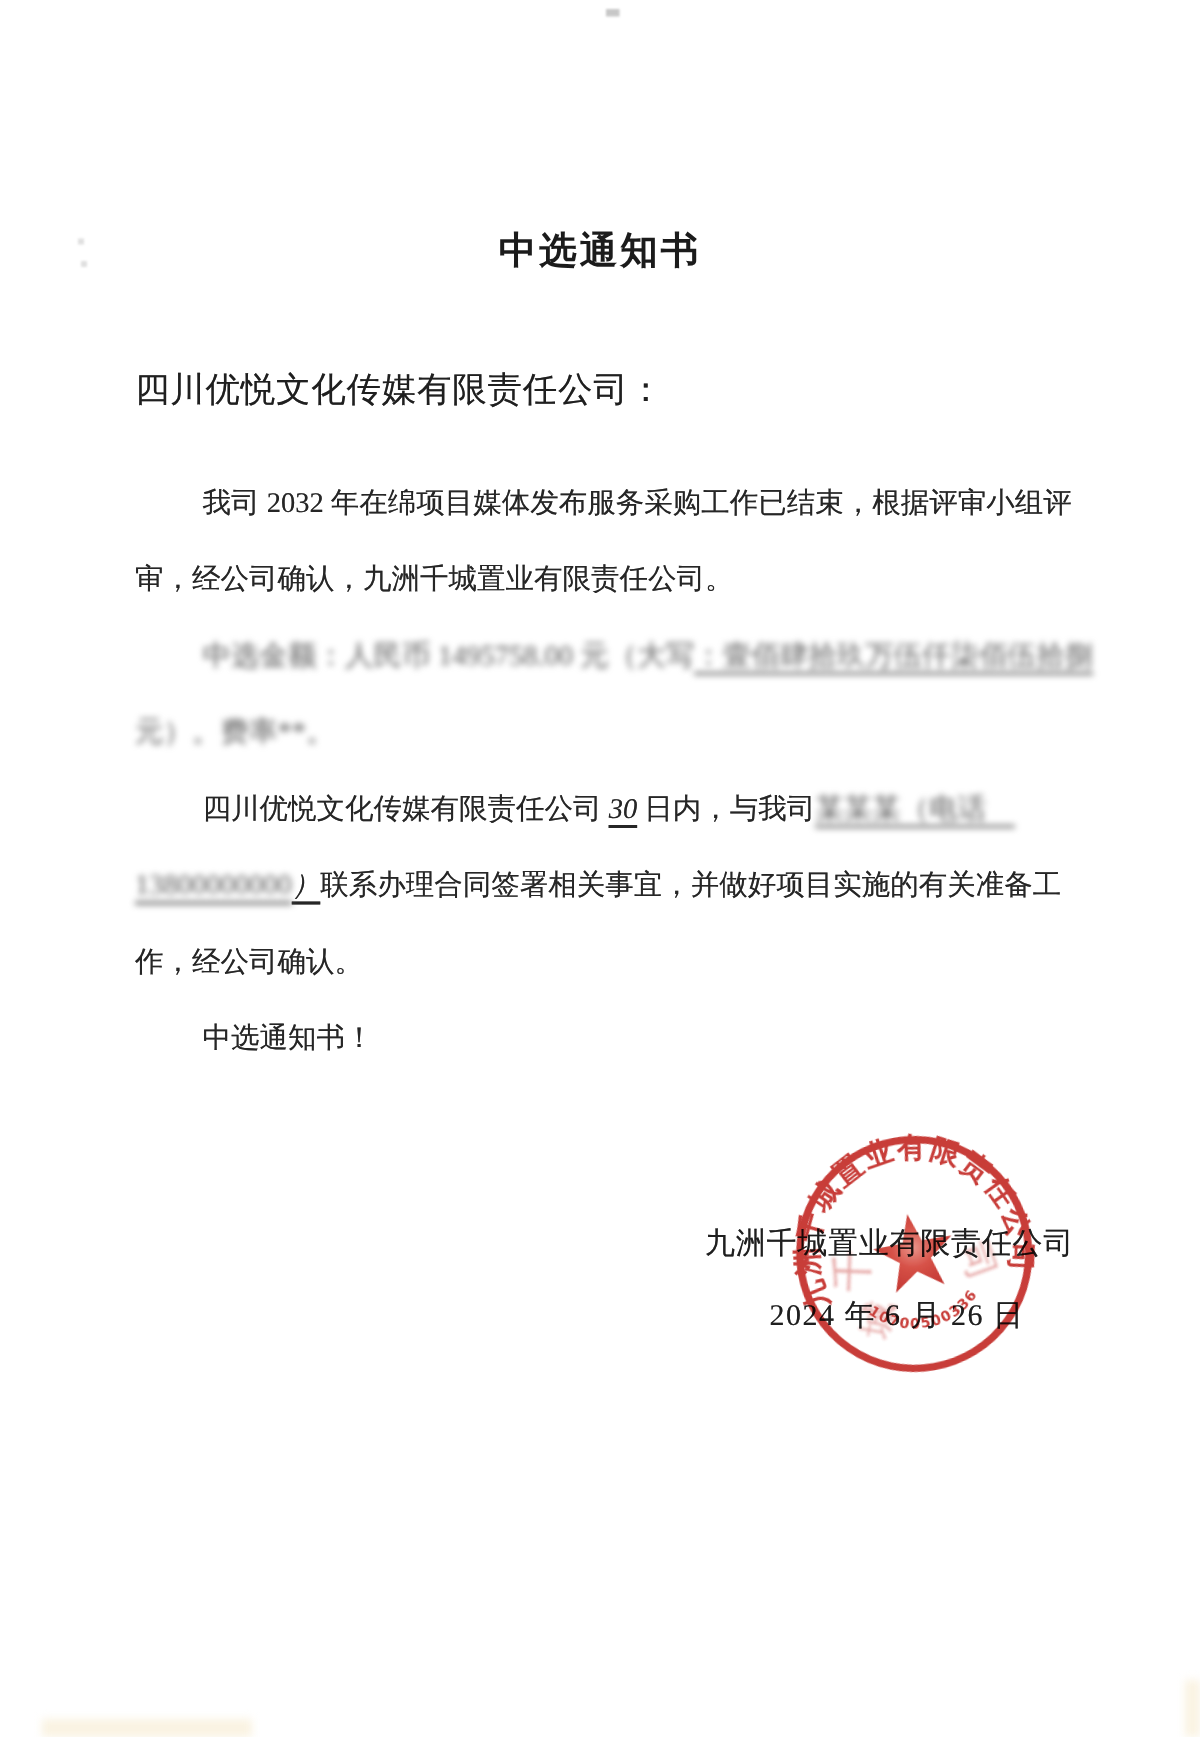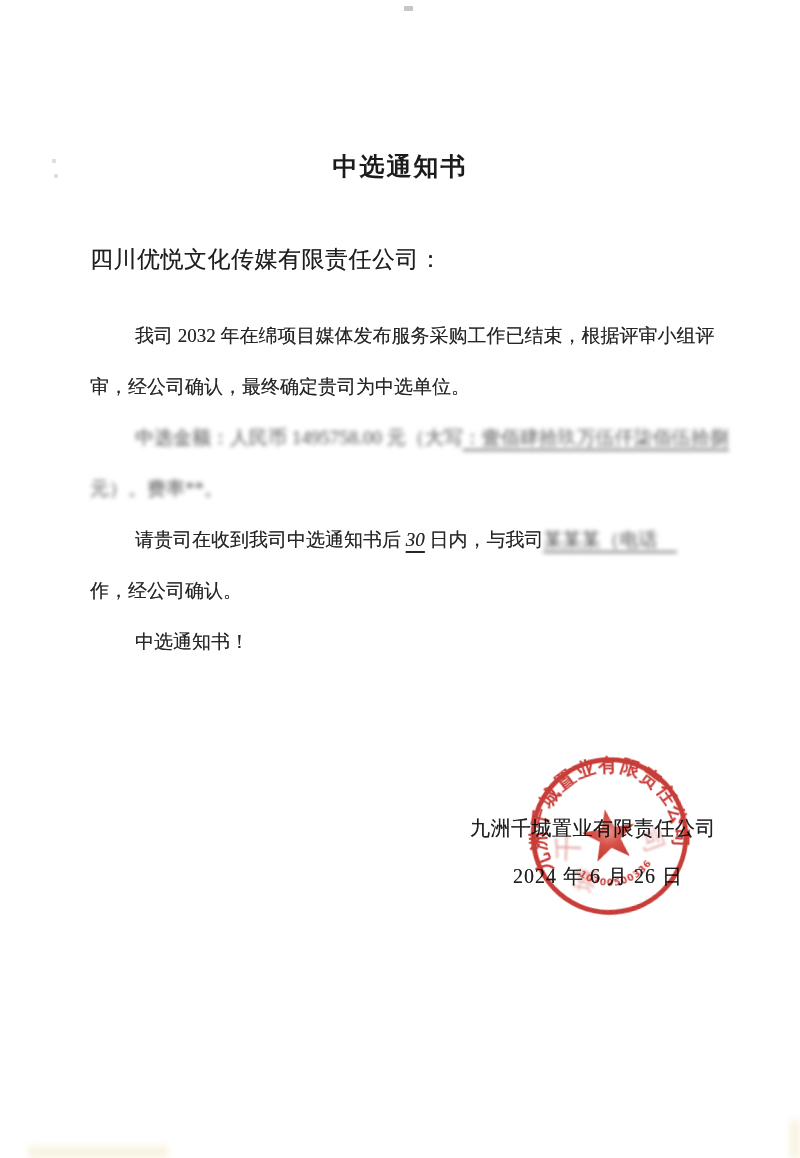--- a/index.html
+++ b/index.html
@@ -66,24 +66,25 @@
   <div class="speck a3"></div>
   <div class="smudge b1"></div>
   <div class="smudge b2"></div>
 
   <div class="doc-title">中选通知书</div>
 
   <div class="recipient">四川优悦文化传媒有限责任公司：</div>
 
   <div class="body-text">
       <div class="line indent"><span class="s-normal">我司 2032 年在绵项目媒体发布服务采购工作已结束，根据评审小组评</span></div>
-      <div class="line"><span class="s-normal">审，经公司确认，最终确定贵司为中选单位。</span></div>
+      <div class="line"><span class="s-normal">审，经公司确认，九洲千城置业有限责任公司。</span></div>
       <div class="line indent"><span class="s-redacted">中选金额：人民币 1495758.00 元（大写</span><span class="s-redacted-underline">：壹佰肆拾玖万伍仟柒佰伍拾捌</span></div>
       <div class="line"><span class="s-redacted">元）。费率**。</span></div>
-      <div class="line indent"><span class="s-normal">请贵司在收到我司中选通知书后 </span><span class="s-underline">30</span><span class="s-normal"> 日内，与我司</span><span class="s-redacted-underline">某某某（电话　</span></div>
+      <div class="line indent"><span class="s-normal">四川优悦文化传媒有限责任公司 </span><span class="s-underline">30</span><span class="s-normal"> 日内，与我司</span><span class="s-redacted-underline">某某某（电话　</span></div>
+      <div class="line"><span class="s-redacted-underline">13800000000</span><span class="s-underline">）</span><span class="s-normal">联系办理合同签署相关事宜，并做好项目实施的有关准备工</span></div>
       <div class="line"><span class="s-normal">作，经公司确认。</span></div>
       <div class="line indent"><span class="s-normal">中选通知书！</span></div>
     </div>
 
   <div class="signature-company">九洲千城置业有限责任公司</div>
   <div class="signature-date">2024 年 6 月 26 日</div>
 
   <svg class="seal" viewBox="0 0 200 200" xmlns="http://www.w3.org/2000/svg">
     <defs>
       <radialGradient id="starG" cx="50%" cy="45%" r="60%">

